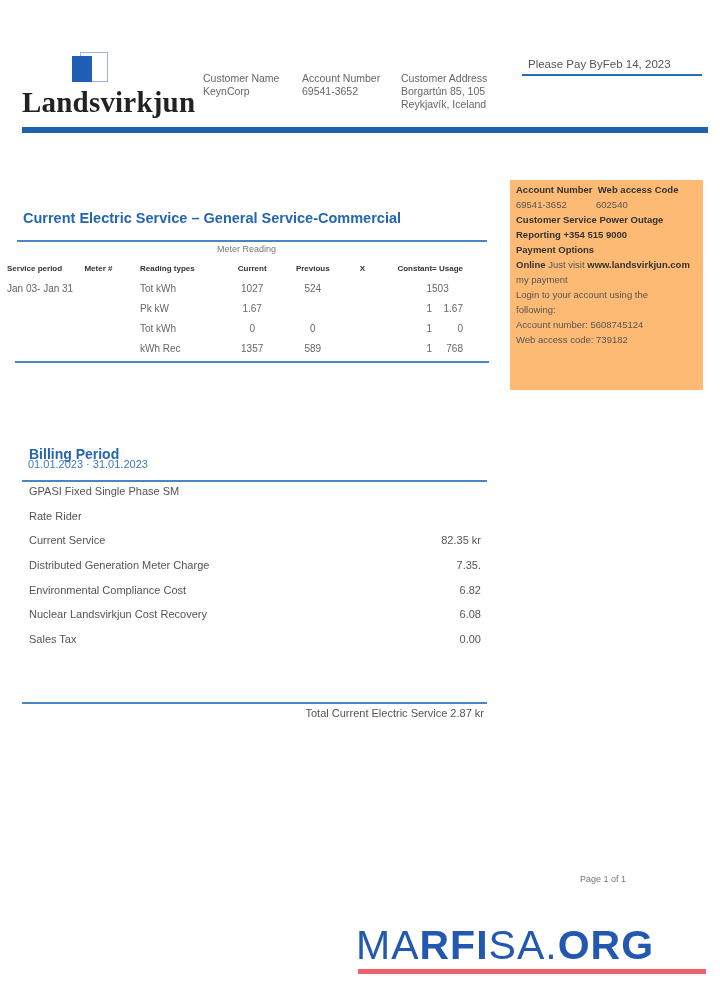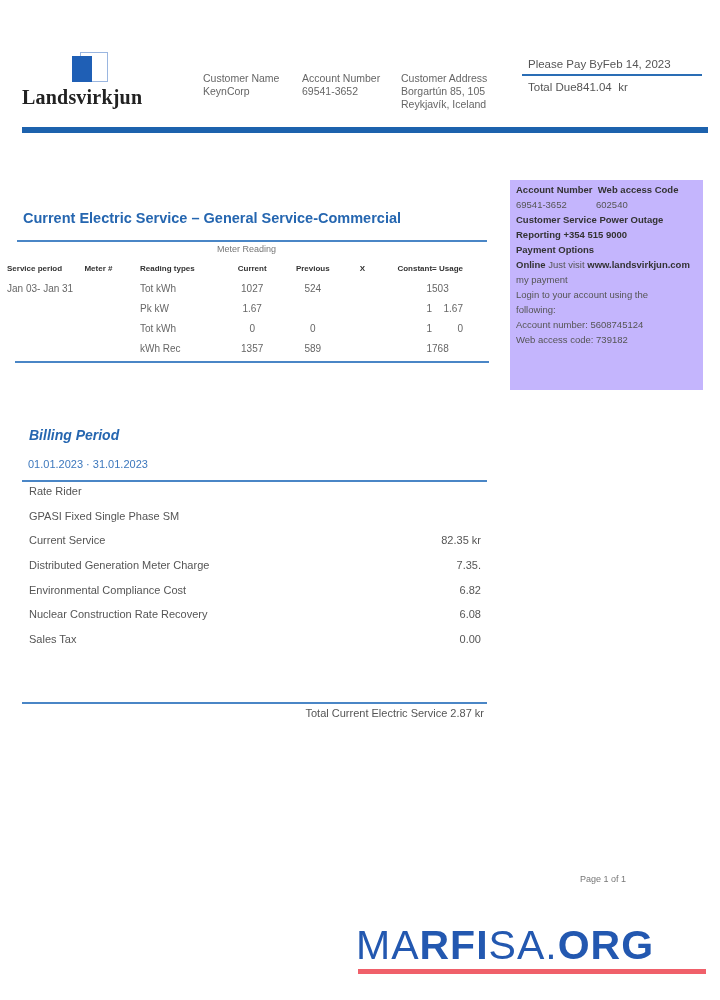--- a/index.html
+++ b/index.html
@@ -1,32 +1,32 @@
 <!DOCTYPE html>
 <html><head>
 <meta charset="utf-8">
 <style>
   html,body{margin:0;padding:0;background:#fff;}
   body{width:720px;height:1000px;position:relative;font-family:"Liberation Sans",sans-serif;color:#555;overflow:hidden;}
   .abs{position:absolute;}
   .logo-mark{left:72px;top:52px;width:38px;height:32px;}
   .logo-mark .back{position:absolute;left:8px;top:0;width:26px;height:28px;border:1px solid #9ab6e0;background:#fff;}
   .logo-mark .front{position:absolute;left:0;top:4px;width:20px;height:26px;background:#1f5fb5;}
-  .logo-text{left:22px;top:86px;font-family:"Liberation Serif",serif;font-size:20px;font-weight:bold;color:#222;letter-spacing:0.2px;}
+  .logo-text{left:22px;top:86px;font-family:"Liberation Serif",serif;font-size:29px;font-weight:bold;color:#222;letter-spacing:0.2px;}
   .hdr-col{top:72px;font-size:10.5px;line-height:13px;color:#666;}
   .paybox{left:522px;top:56px;width:180px;font-size:11.5px;color:#555;}
   .paybox .row{display:flex;justify-content:flex-start;padding:2px 6px;}
   .paybox .line{height:2px;background:#2a6db5;margin:2px 0 3px 0;}
   .topbar{left:22px;top:127px;width:686px;height:6px;background:#1d62ad;}
   .sec-title{color:#2566b0;font-weight:bold;}
   .hline{height:2px;background:#4a86c6;}
   table.meter{border-collapse:collapse;font-size:10px;color:#666;}
   table.meter td{padding:0;height:20px;}
   .mh td{font-size:8px;font-weight:bold;color:#333;height:16px;}
-  .side{left:510px;top:180px;width:193px;height:210px;background:#c4b5fd;font-size:9.5px;color:#555;line-height:15px;padding:2px 6px;box-sizing:border-box;}
+  .side{left:510px;top:180px;width:193px;height:210px;background:#fdba74;font-size:9.5px;color:#555;line-height:15px;padding:2px 6px;box-sizing:border-box;}
   .side .b{font-weight:bold;color:#333;}
   .bill-row{display:flex;justify-content:space-between;font-size:11px;color:#555;height:24.6px;align-items:center;padding:0 6px 0 7px;}
   .wm{left:356px;top:922px;font-size:41px;color:#2358b0;letter-spacing:1px;line-height:46px;}
   .wm b{font-weight:bold;}
   .wm-line{left:358px;top:969px;width:348px;height:5px;background:#f0606a;}
 </style>
 </head>
 <body>
 
 <div class="abs logo-mark">
@@ -48,24 +48,20 @@
   <div>Borgartún 85, 105</div>
   <div>Reykjavík, Iceland</div>
 </div>
 
 <div class="abs paybox">
   <div class="row">
     <span>Please Pay By</span>
     <span>Feb 14, 2023</span>
   </div>
   <div class="line"></div>
-  <div class="row">
-    <span>Total Due</span>
-    <span style="white-space:pre;">841.04  kr</span>
-  </div>
 </div>
 
 <div class="abs topbar"></div>
 
 <div class="abs sec-title" style="left:23px;top:210px;font-size:14.5px;">Current Electric Service – General Service-Commercial</div>
 <div class="abs hline" style="left:17px;top:240px;width:470px;"></div>
 <div class="abs" style="left:217px;top:244px;font-size:9px;color:#777;">Meter Reading</div>
 
 <table class="abs meter" style="left:7px;top:258px;width:456px;">
   <colgroup>
@@ -120,67 +116,67 @@
         <td style="text-align:right">0</td>
   </tr>
   <tr>
     <td></td>
         <td></td>
         <td>kWh Rec</td>
         <td style="text-align:center">1357</td>
         <td style="text-align:center">589</td>
         <td></td>
         <td style="text-align:right">1</td>
-        <td style="text-align:left">768</td>
+        <td style="text-align:right">768</td>
   </tr>
 </tbody>
   </table>
 <div class="abs hline" style="left:15px;top:361px;width:474px;"></div>
 
 <div class="abs side">
   <div class="b"><span>Account Number</span>&nbsp;&nbsp;<span>Web access Code</span></div>
   <div><span style="display:inline-block;width:80px;">69541-3652</span><span>602540</span></div>
   <div class="b">Customer Service Power Outage</div>
   <div class="b">Reporting +354 515 9000</div>
   <div class="b">Payment Options</div>
   <div style="white-space:nowrap;"><span class="b">Online</span><span style="white-space:pre;"> Just visit </span><span class="b">www.landsvirkjun.com</span></div>
   <div>my payment</div>
   <div>Login to your account using the</div>
   <div>following:</div>
   <div>Account number: 5608745124</div>
   <div>Web access code: 739182</div>
 </div>
 
-<div class="abs sec-title" style="left:29px;top:427px;font-size:14px;font-style:italic;">Billing  Period</div>
+<div class="abs sec-title" style="left:29px;top:446px;font-size:14px;">Billing  Period</div>
 <div class="abs" style="left:28px;top:458px;font-size:11px;color:#3d78bd;">01.01.2023 · 31.01.2023</div>
 <div class="abs hline" style="left:22px;top:480px;width:465px;"></div>
 
 <div class="abs" style="left:22px;top:479px;width:465px;">
   <div class="bill-row">
-      <span>Rate Rider</span>
+      <span>GPASI Fixed Single Phase SM</span>
       <span></span>
     </div>
   <div class="bill-row">
-      <span>GPASI Fixed Single Phase SM</span>
+      <span>Rate Rider</span>
       <span></span>
     </div>
   <div class="bill-row">
       <span>Current Service</span>
       <span>82.35 kr</span>
     </div>
   <div class="bill-row">
       <span>Distributed Generation Meter Charge</span>
       <span>7.35.</span>
     </div>
   <div class="bill-row">
       <span>Environmental Compliance Cost</span>
       <span>6.82</span>
     </div>
   <div class="bill-row">
-      <span>Nuclear Construction Rate Recovery</span>
+      <span>Nuclear Landsvirkjun Cost Recovery</span>
       <span>6.08</span>
     </div>
   <div class="bill-row">
       <span>Sales Tax</span>
       <span>0.00</span>
     </div>
 </div>
 <div class="abs hline" style="left:22px;top:702px;width:465px;"></div>
 <div class="abs" style="right:236px;top:707px;font-size:11px;color:#555;">Total Current Electric Service 2.87 kr</div>
 

